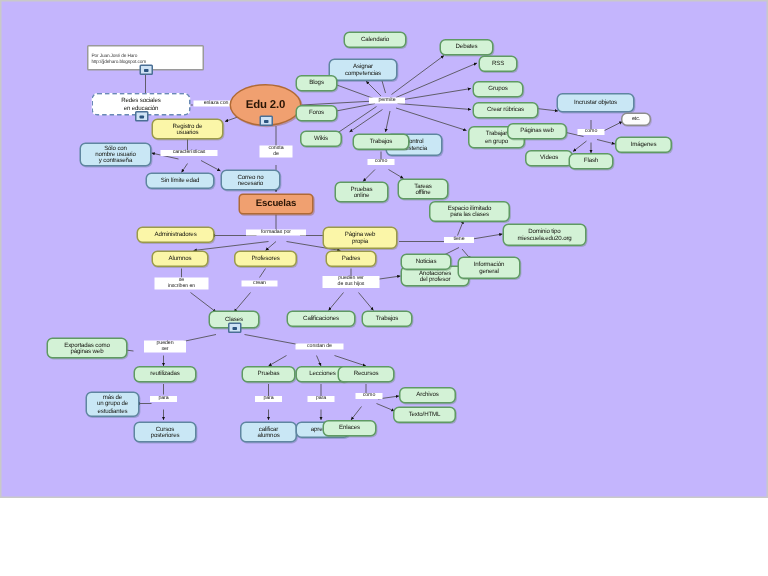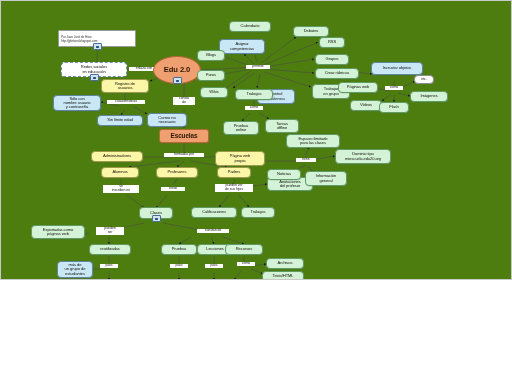--- a/index.html
+++ b/index.html
@@ -3,22 +3,22 @@
 <meta charset="utf-8">
 <title>Edu 2.0 Concept Map</title>
 <style>
   html,body{margin:0;padding:0;background:#ffffff;}
   body{
     font-family:"Liberation Sans","DejaVu Sans",sans-serif;
     width:512px;height:384px;overflow:hidden;
   }
   #canvas{
     position:relative;
-    width:512px;height:280px;
-    background:#4d7c0f;
+    width:512px;height:332px;
+    background:#c4b5fd;
     border:1px solid #c9c9c9;
     box-sizing:border-box;
     overflow:hidden;
   }
   svg#edges{
     position:absolute;left:0;top:0;
     width:512px;height:384px;
     pointer-events:none;
   }
   .node{

